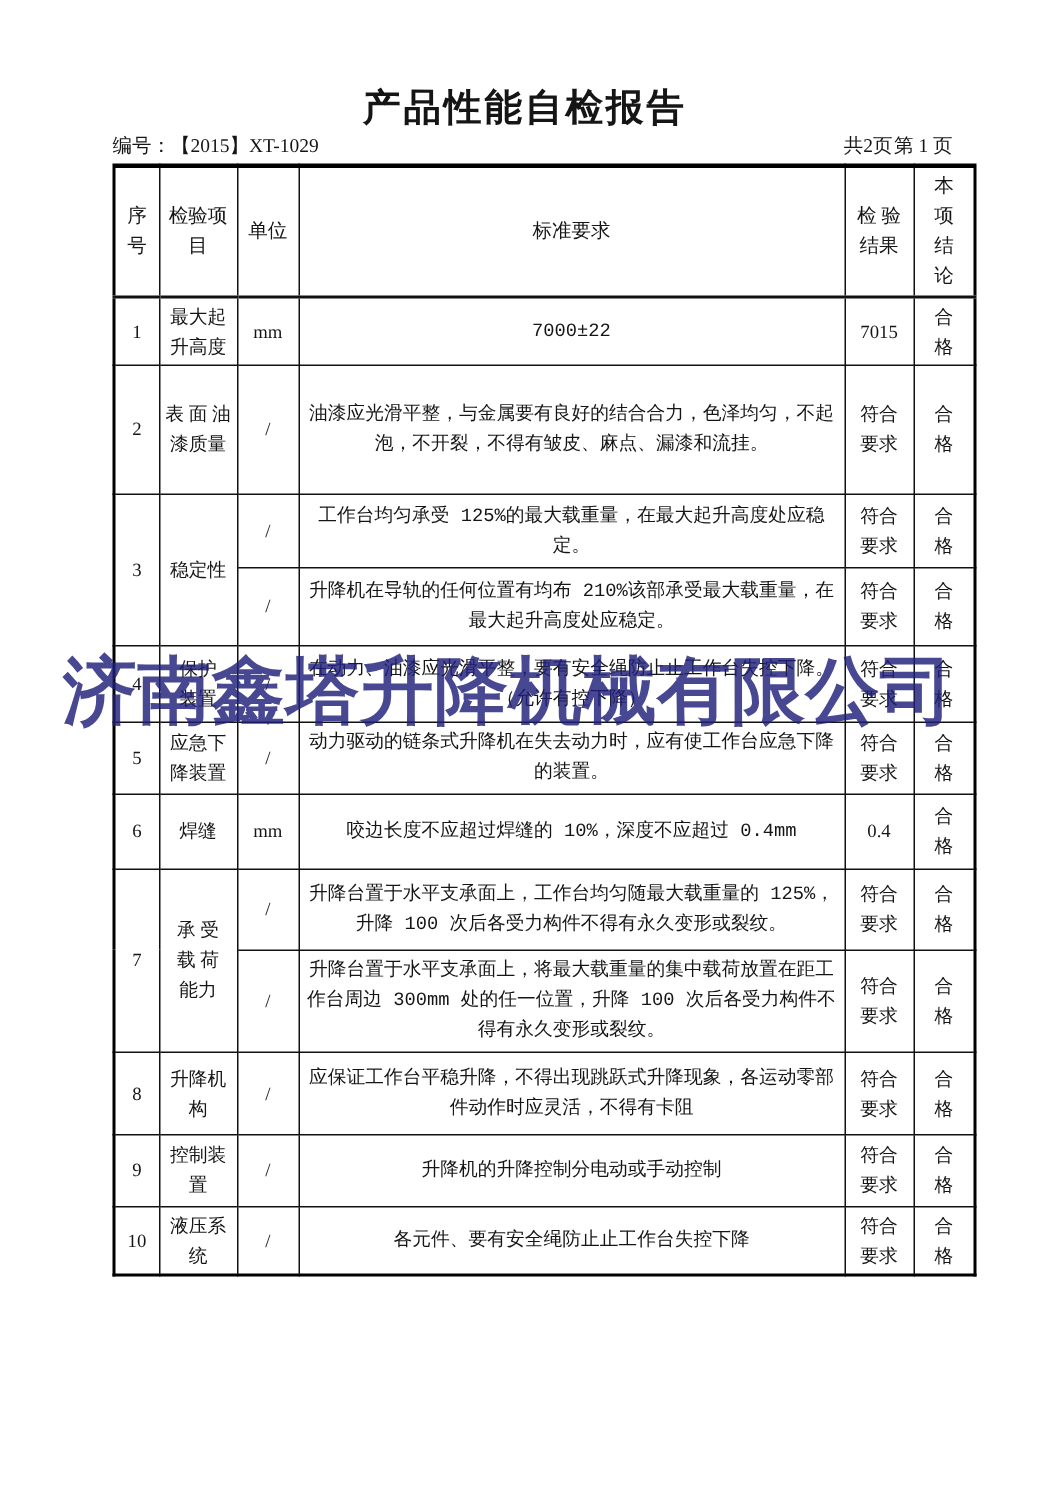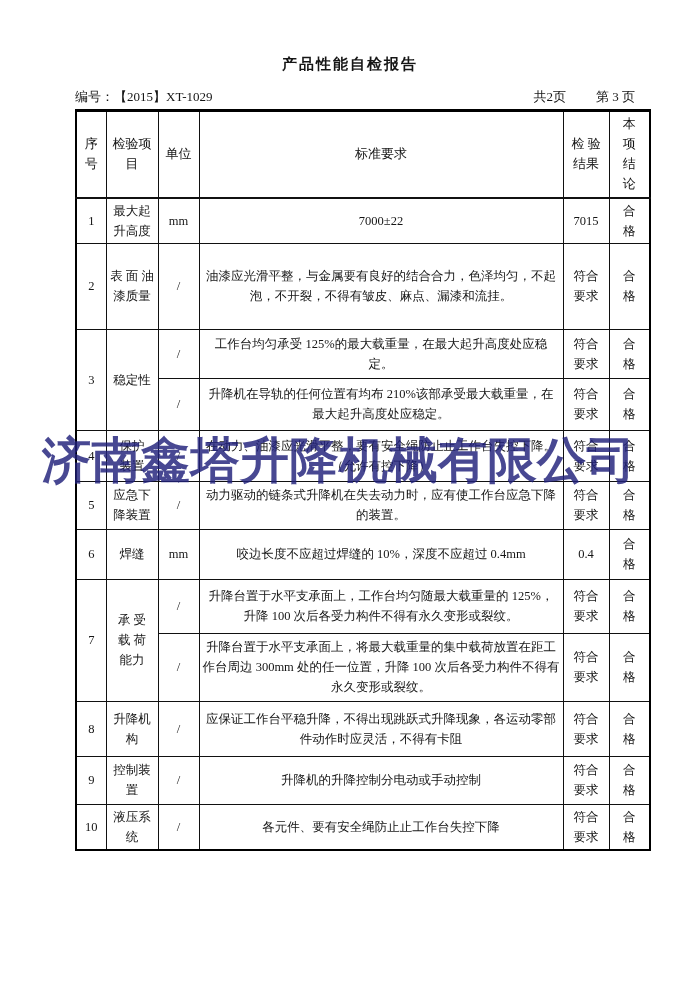--- a/index.html
+++ b/index.html
@@ -3,61 +3,61 @@
 <meta charset="utf-8">
 <style>
   html,body{margin:0;padding:0;}
   body{
     width:700px;height:990px;background:#ffffff;position:relative;
     font-family:"Liberation Serif","DejaVu Serif",serif;color:#151515;
     overflow:hidden;
   }
   .doc-title{
     position:absolute;top:55px;left:0;width:700px;text-align:center;
-    font-size:15px;font-weight:bold;letter-spacing:2px;
+    font-size:25px;font-weight:bold;letter-spacing:2px;
   }
   .meta-line{
     position:absolute;top:88px;left:75px;width:574px;
     font-size:13px;display:flex;justify-content:space-between;align-items:baseline;
   }
-  .meta-right{display:flex;gap:30px;margin-right:14px;}
+  .meta-right{display:flex;gap:1px;margin-right:14px;}
   table.report{
     position:absolute;left:75px;top:109px;width:574px;
     border-collapse:collapse;table-layout:fixed;
     border:2px solid #000;border-top-width:3px;
   }
   table.report td, table.report th{
     border:1.5px solid #111;
     font-size:12.5px;font-weight:normal;
     text-align:center;vertical-align:middle;
     padding:2px 3px;line-height:1.6;white-space:pre-line;
     overflow:hidden;
   }
   table.report thead th{font-size:13px;line-height:1.55;border-bottom-width:2.5px;}
-  td.req{text-align:left;padding:3px 7px;line-height:1.85;}
+  td.req{text-align:left;padding:3px 7px;line-height:1.85;font-family:Liberation Mono, monospace;}
   td.item{padding:1px 1px;font-size:12px;line-height:1.55;}
   td.result{line-height:1.55;}
   td.concl{line-height:1.55;}
   .watermark{
     position:absolute;left:42px;top:436px;width:595px;
     font-size:49px;line-height:1;font-weight:bold;letter-spacing:0.5px;
     color:rgba(32,32,122,0.82);
     white-space:nowrap;z-index:5;pointer-events:none;
   }
 </style>
 </head>
 <body>
 
 <div class="doc-title">产品性能自检报告</div>
 
 <div class="meta-line">
   <span>编号：【2015】XT-1029</span>
   <span class="meta-right">
     <span>共2页</span>
-    <span>第 3 页</span>
+    <span>第 1 页</span>
   </span>
 </div>
 
 <table class="report">
   <colgroup>
     <col style="width:30px">
       <col style="width:52px">
       <col style="width:41px">
     <col style="width:364px">
       <col style="width:46px">

